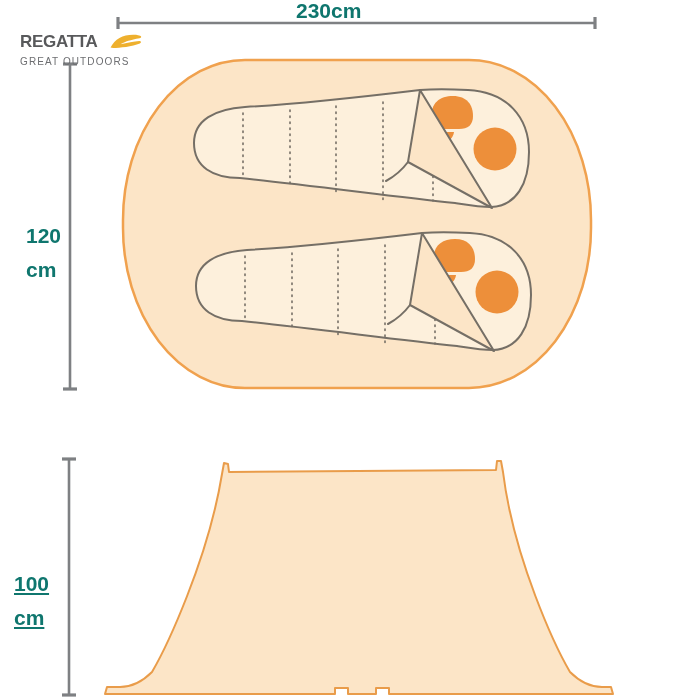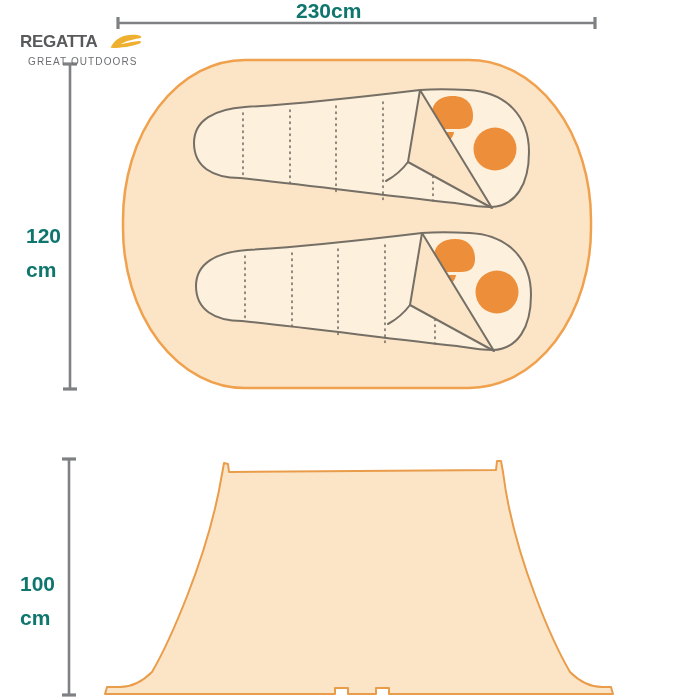--- a/index.html
+++ b/index.html
@@ -5,28 +5,28 @@
   html,body{margin:0;padding:0;background:#ffffff;width:700px;height:700px;
     font-family:"Liberation Sans", sans-serif;overflow:hidden;}
   #stage{position:relative;width:700px;height:700px;background:#ffffff;}
   #diagram{position:absolute;left:0;top:0;width:700px;height:700px;}
 
   
   .logo{position:absolute;left:20px;top:33px;}
   .logo-row{display:flex;align-items:flex-start;gap:8px;}
   .logo-name{font-size:17px;font-weight:bold;letter-spacing:-0.3px;color:#58595b;line-height:17px;}
   .logo-swoosh{width:34px;height:20px;margin-left:3px;margin-bottom:1px;}
-  .logo-tagline{font-size:10px;letter-spacing:1.1px;color:#6d6e71;margin-top:2px;line-height:11px;margin-left:8px;}
+  .logo-tagline{font-size:10px;letter-spacing:1.1px;color:#6d6e71;margin-top:2px;line-height:11px;}
 
   
   .dim-label{position:absolute;color:#0f766e;font-weight:bold;font-size:21px;line-height:17px;
     text-align:left;white-space:pre-line;}
   #dim-width{left:296px;top:2px;width:120px;}
   #dim-depth{left:26px;top:210px;width:36px;}
-  #dim-height{left:20px;top:558px;width:36px;}
+  #dim-height{left:14px;top:558px;width:36px;text-decoration:underline;}
 </style>
 </head>
 <body>
 
 <div id="stage">
 
   <svg id="diagram" viewBox="0 0 700 700" xmlns="http://www.w3.org/2000/svg" xmlns:xlink="http://www.w3.org/1999/xlink">
 
     <defs>
 

